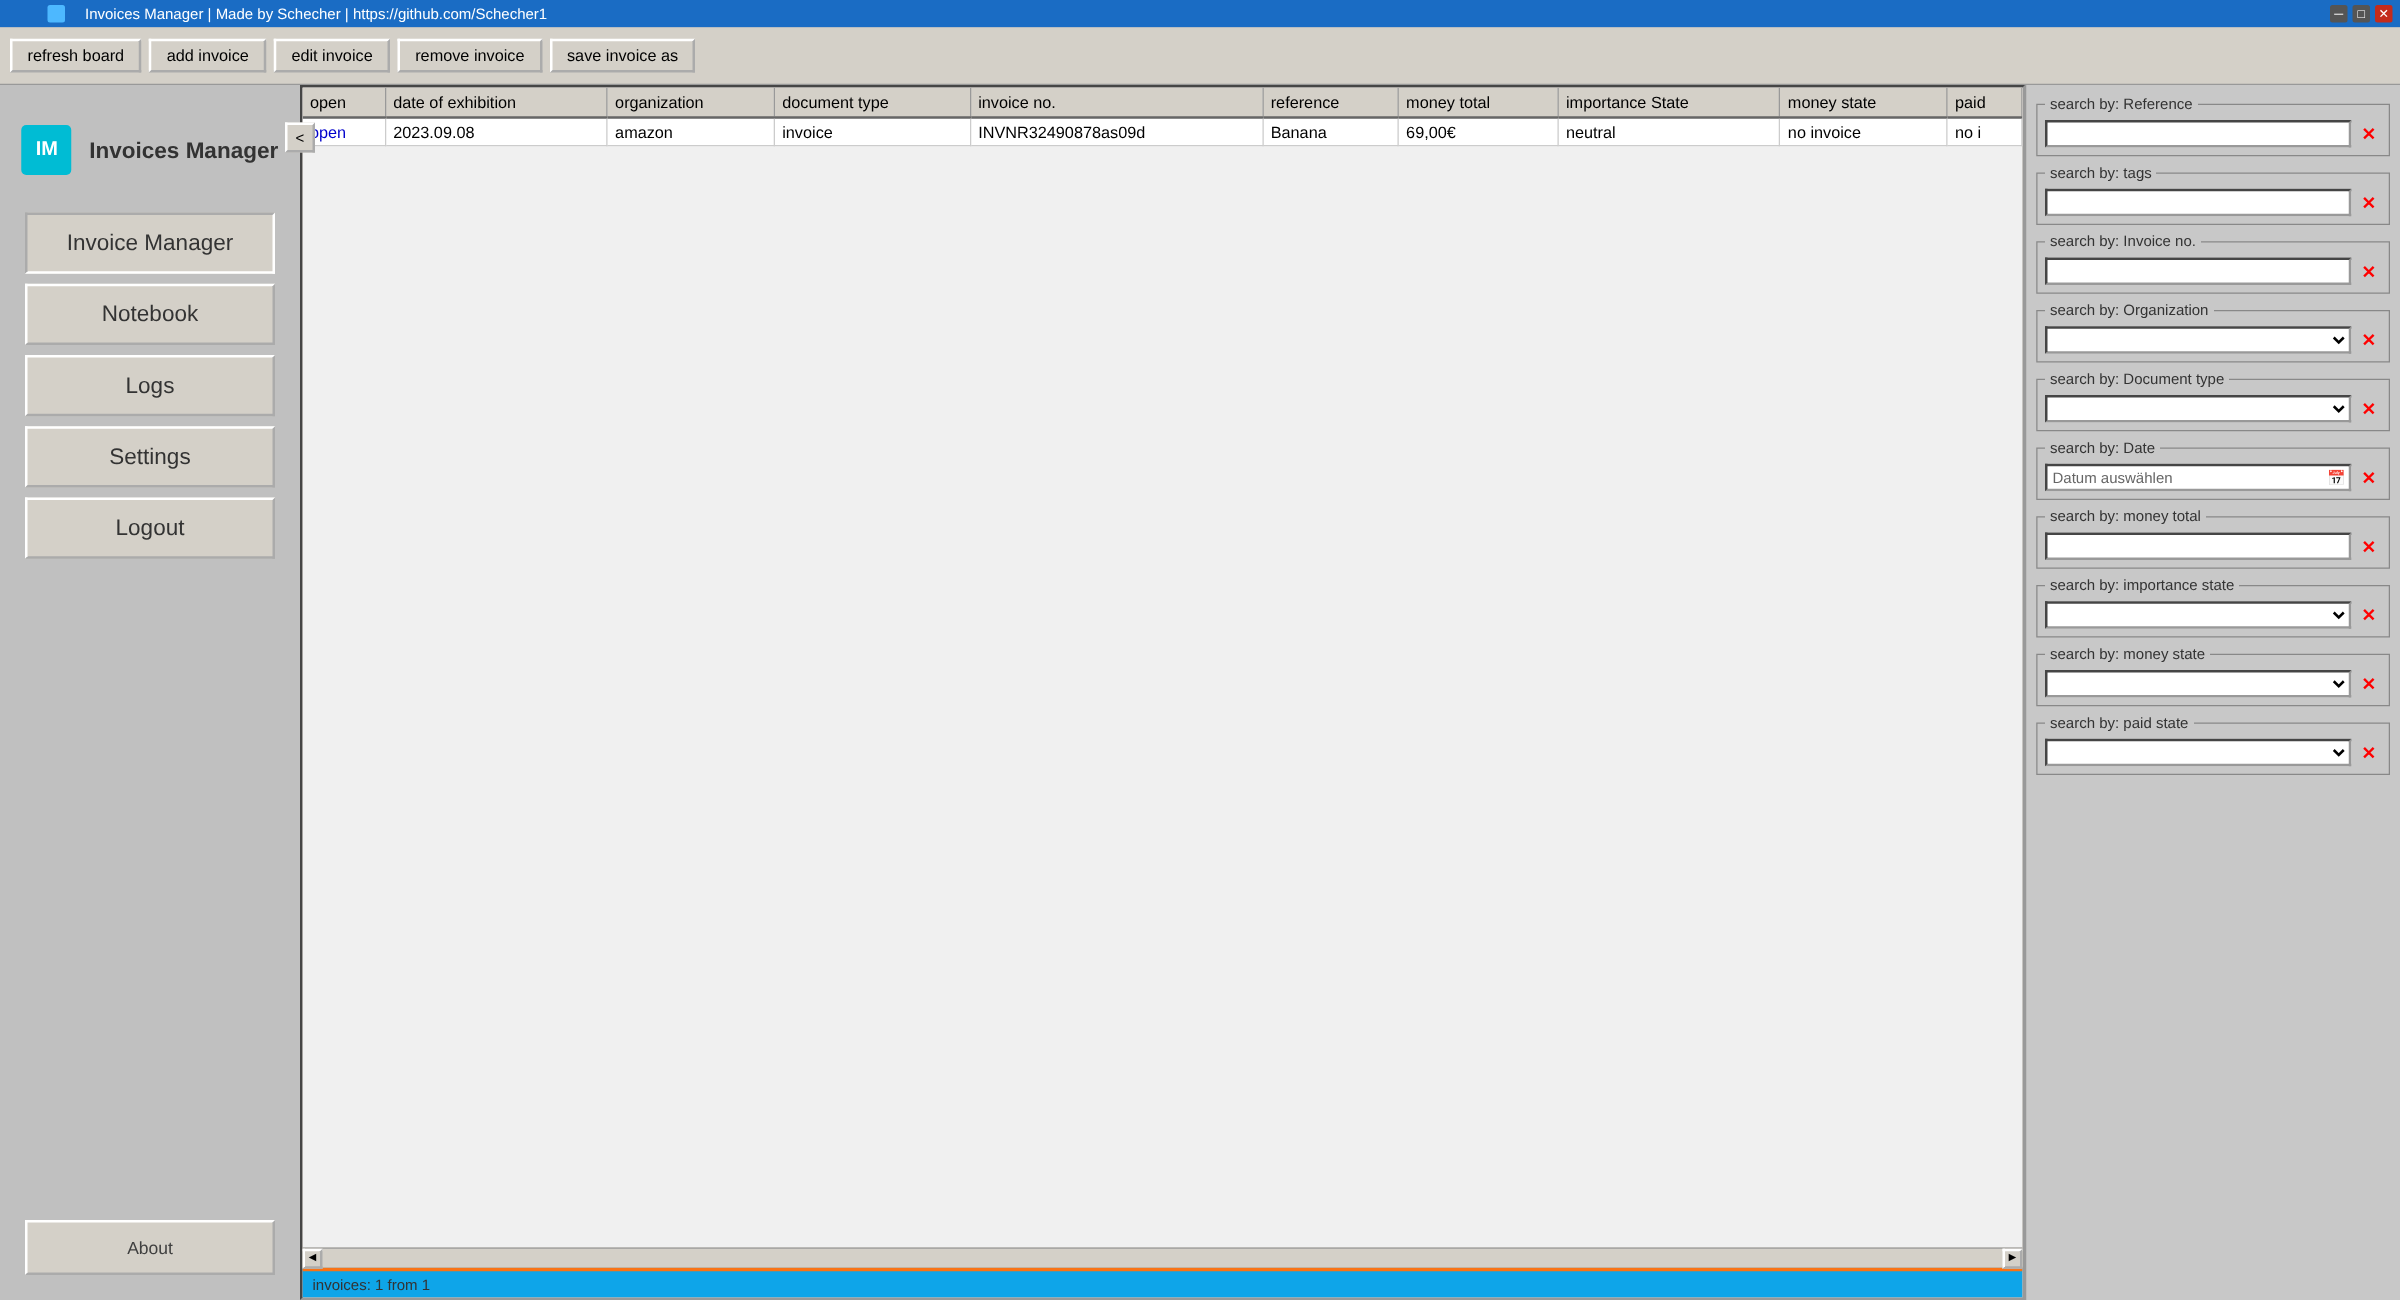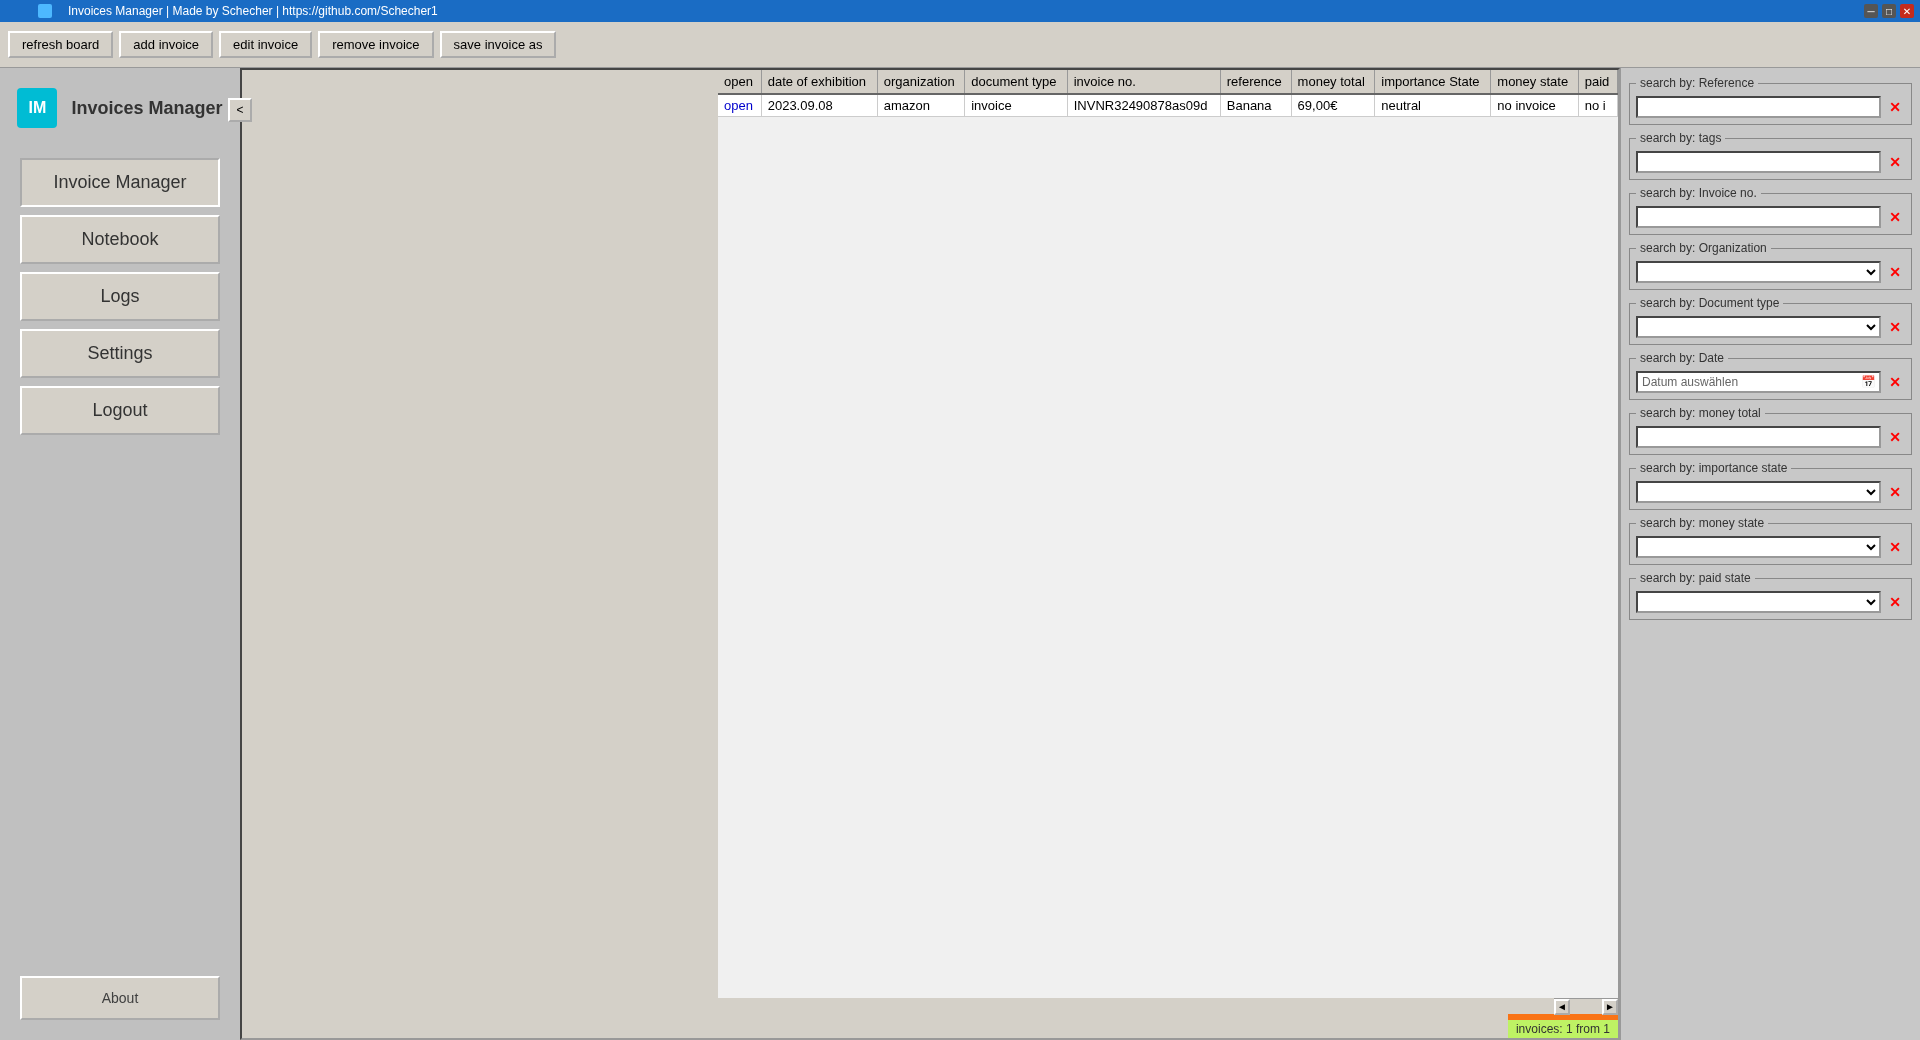--- a/index.html
+++ b/index.html
@@ -111,21 +111,21 @@
       align-items: center;
       justify-content: center;
       font-size: 12px;
       z-index: 10;
     }
 
     .sidebar-logo {
       display: flex;
       align-items: center;
       gap: 14px;
-      padding: 20px 10px 30px 10px;
+      padding: 32px 10px 30px 10px;
       width: 100%;
       justify-content: center;
     }
     .logo-box {
       width: 40px;
       height: 40px;
       background: #00bcd4;
       border-radius: 4px;
       display: flex;
       align-items: center;
@@ -178,21 +178,20 @@
     }
 
     
     .content-area {
       flex: 1;
       display: flex;
       flex-direction: column;
       background: #d4d0c8;
       border: 2px inset #999;
       overflow: hidden;
-      align-items: flex-end;
     }
 
     
     .table-container {
       flex: 1;
       overflow: auto;
       background: #f0f0f0;
     }
 
     table {
@@ -226,22 +225,22 @@
       background: #f5f5f5;
     }
     .cell-open {
       color: #0000cc;
       text-decoration: none;
     }
 
     
     .status-bar {
       height: 24px;
-      background: #bef264;
-      border-top: 6px solid #f97316;
+      background: #0ea5e9;
+      border-top: 3px solid #f97316;
       display: flex;
       align-items: center;
       padding: 0 8px;
       font-size: 12px;
       color: #333;
     }
     .scroll-bar-h {
       height: 16px;
       background: #d4d0c8;
       display: flex;

